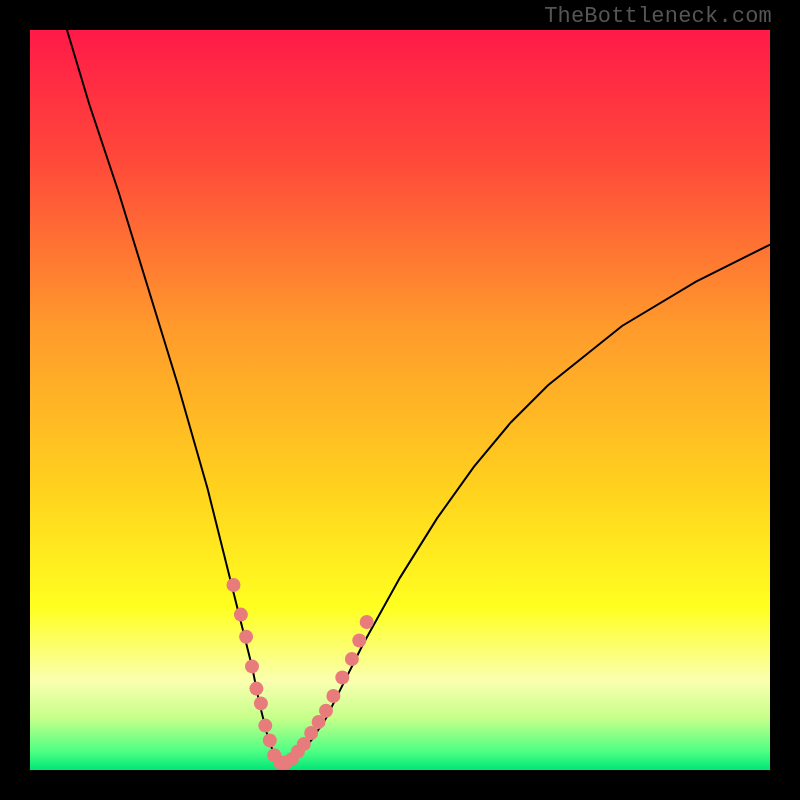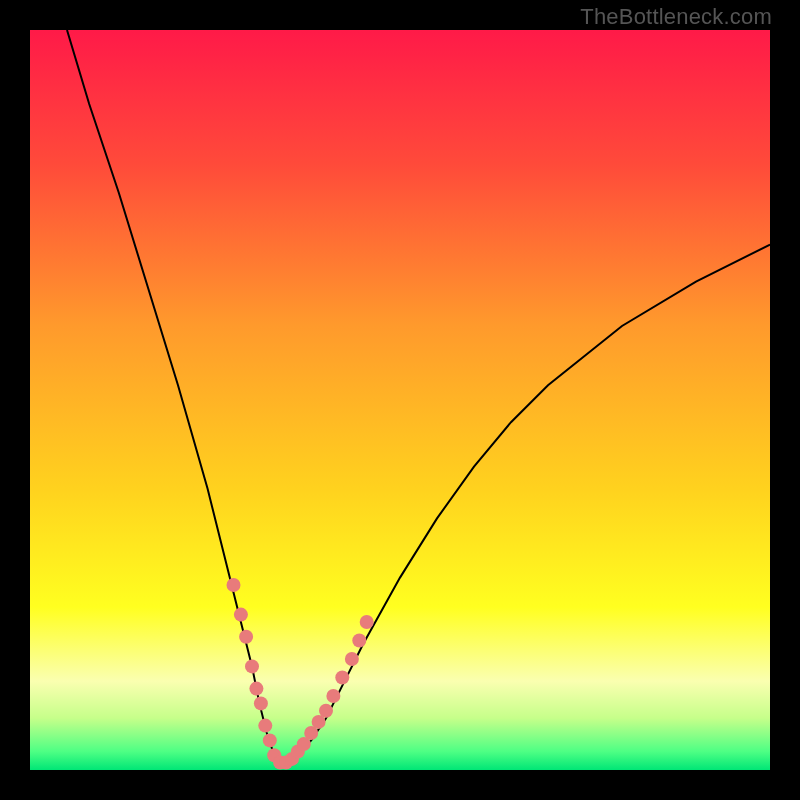--- a/index.html
+++ b/index.html
@@ -43,20 +43,21 @@
   }
   .watermark {
     position: absolute;
     top: 4px;
     right: 28px;
     color: #555;
     font-size: 22px;
     font-weight: 500;
     letter-spacing: 0.2px;
     user-select: none;
+    font-family: Liberation Mono, monospace;
   }
 </style>
 </head>
 <body>
 
 <div class="frame">
 
   <div class="plot">
 
     <svg class="gradient" viewBox="0 0 740 740" preserveAspectRatio="none">

